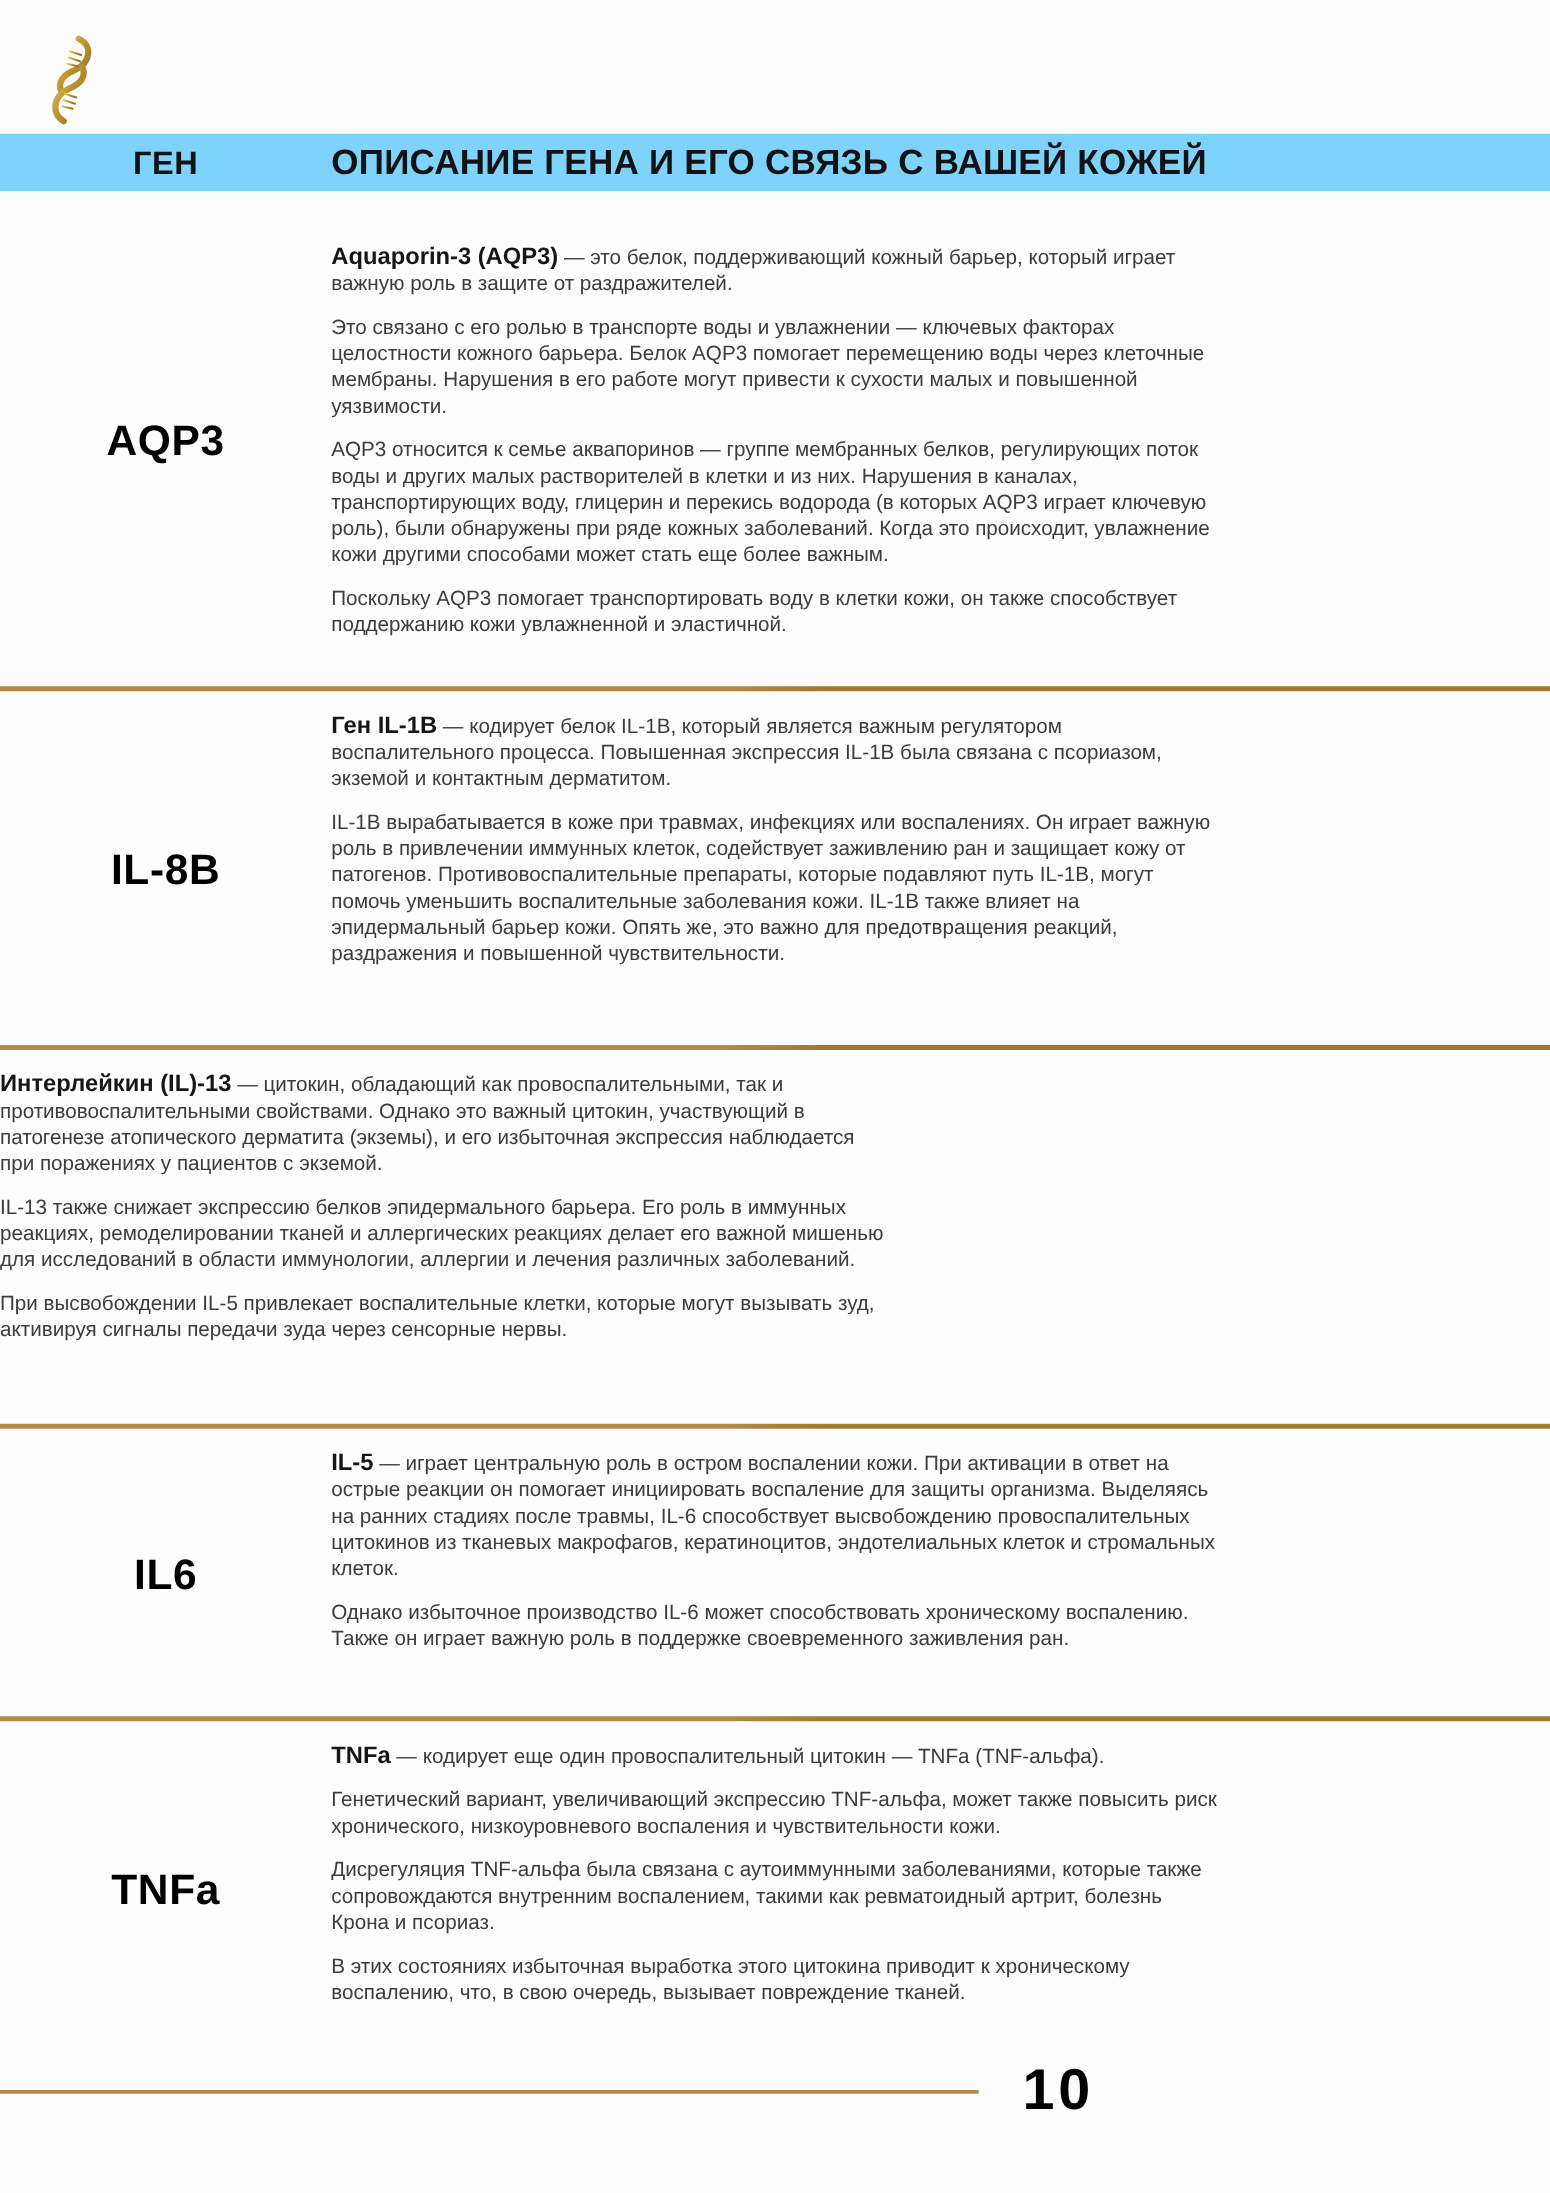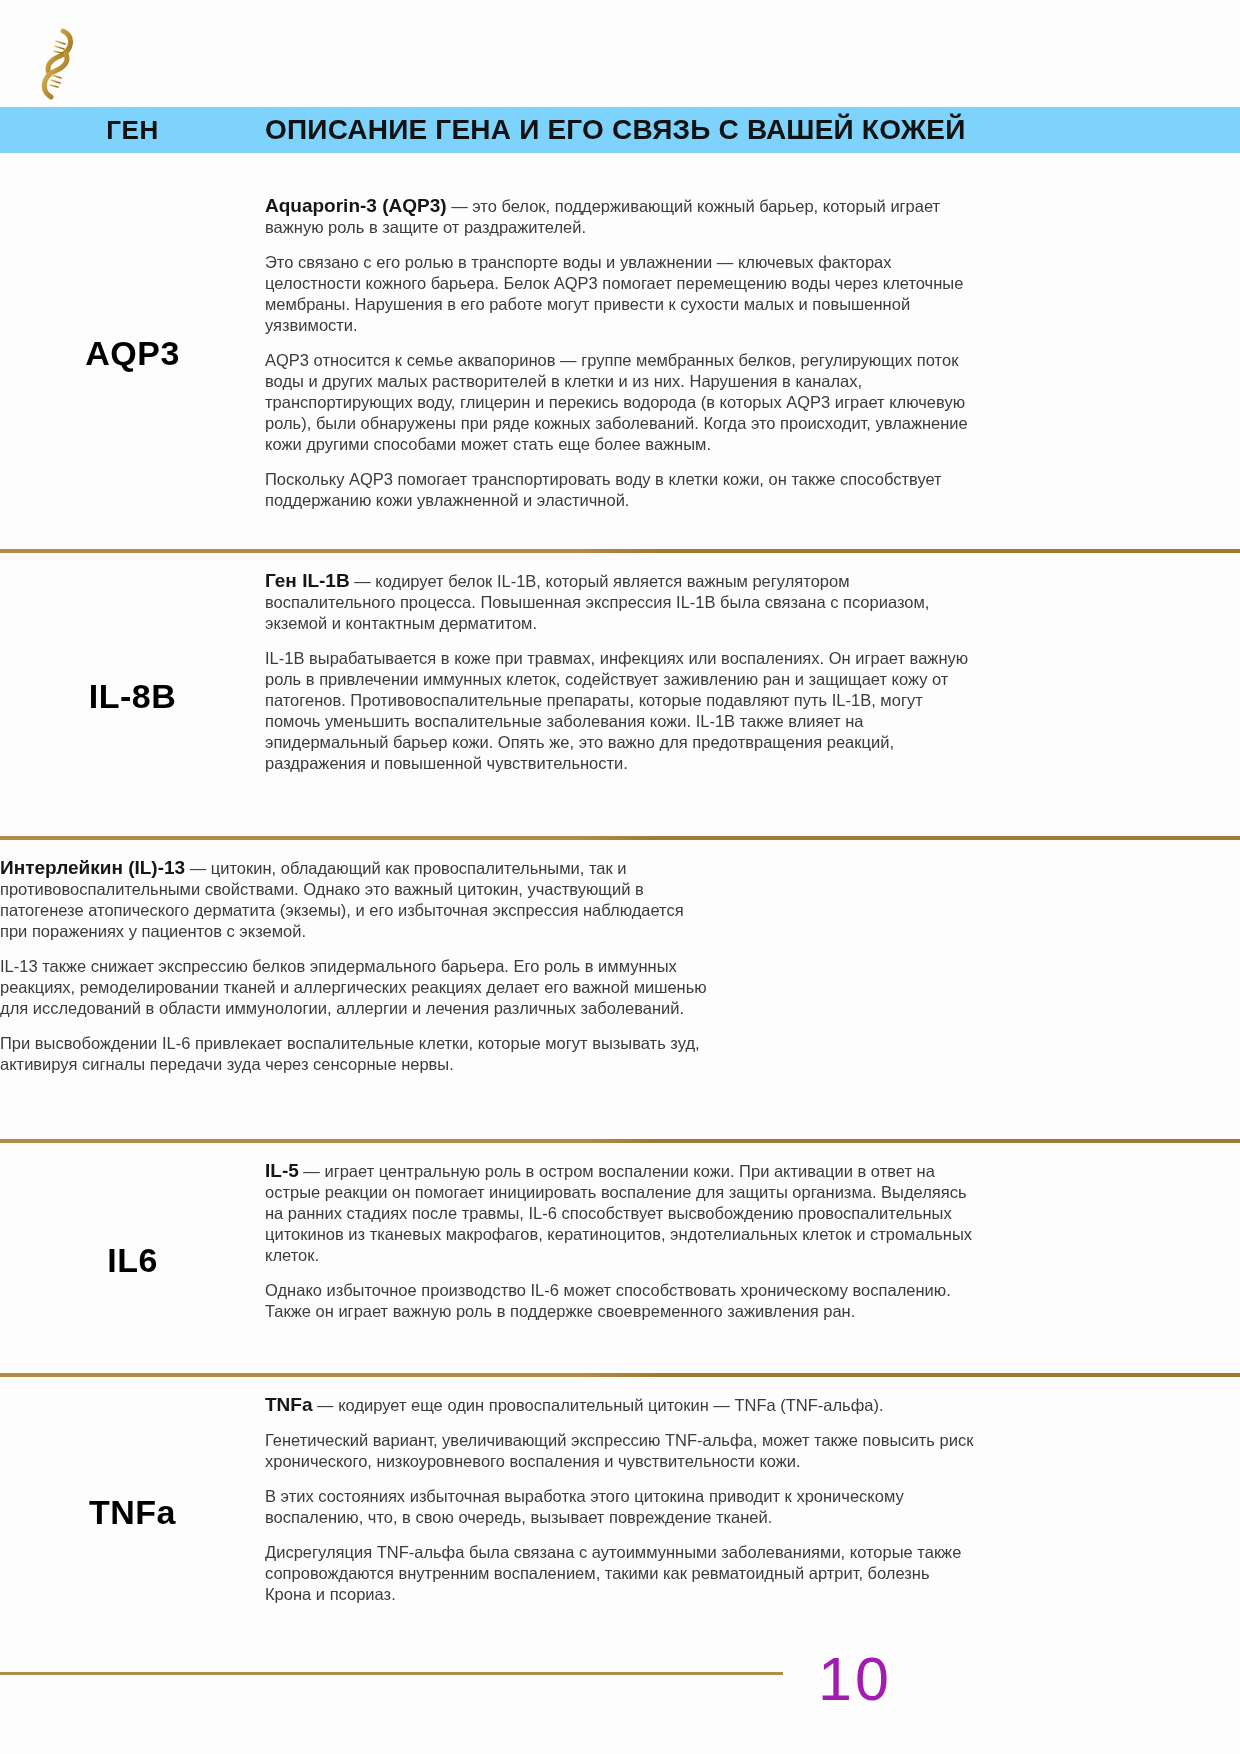--- a/index.html
+++ b/index.html
@@ -51,21 +51,21 @@
   .row-il13  { min-height:303px; }
   .row-il6   { min-height:234px; }
   .row-tnfa  { min-height:270px; }
   .footer { position:absolute; left:0; top:1638px; width:100%; height:70px; }
   .footer-line {
     position:absolute; left:0; top:34px; width:783px; height:3px;
     background:#b08c44;
   }
   .page-number {
     position:absolute; left:818px; top:6px;
-    font-size:61px; font-weight:400; color:#a21caf; letter-spacing:3px;
+    font-size:46px; font-weight:700; color:#000000; letter-spacing:3px;
   }
 </style>
 </head>
 <body>
 
 <svg class="logo" viewBox="0 0 44 72" aria-hidden="true">
   <defs>
     <linearGradient id="gold" x1="0" y1="0" x2="1" y2="1">
       <stop offset="0" stop-color="#e8c967"></stop>
       <stop offset="0.5" stop-color="#b99030"></stop>
@@ -111,21 +111,21 @@
           <p class="para"><strong class="lead">Ген IL-1B</strong> — кодирует белок IL-1B, который является важным регулятором воспалительного процесса. Повышенная экспрессия IL-1B была связана с псориазом, экземой и контактным дерматитом.</p>
           <p class="para">IL-1B вырабатывается в коже при травмах, инфекциях или воспалениях. Он играет важную роль в привлечении иммунных клеток, содействует заживлению ран и защищает кожу от патогенов. Противовоспалительные препараты, которые подавляют путь IL-1B, могут помочь уменьшить воспалительные заболевания кожи. IL-1B также влияет на эпидермальный барьер кожи. Опять же, это важно для предотвращения реакций, раздражения и повышенной чувствительности.</p>
         </div>
     <div class="divider"></div>
   </section>
 
   <section class="gene-row row-il13">
     <div class="desc-col">
           <p class="para"><strong class="lead">Интерлейкин (IL)-13</strong> — цитокин, обладающий как провоспалительными, так и противовоспалительными свойствами. Однако это важный цитокин, участвующий в патогенезе атопического дерматита (экземы), и его избыточная экспрессия наблюдается при поражениях у пациентов с экземой.</p>
           <p class="para">IL-13 также снижает экспрессию белков эпидермального барьера. Его роль в иммунных реакциях, ремоделировании тканей и аллергических реакциях делает его важной мишенью для исследований в области иммунологии, аллергии и лечения различных заболеваний.</p>
-          <p class="para">При высвобождении IL-6 привлекает воспалительные клетки, которые могут вызывать зуд, активируя сигналы передачи зуда через сенсорные нервы.</p>
+          <p class="para">При высвобождении IL-5 привлекает воспалительные клетки, которые могут вызывать зуд, активируя сигналы передачи зуда через сенсорные нервы.</p>
         </div>
     <div class="divider"></div>
   </section>
 
   <section class="gene-row row-il6">
     <div class="gene-col">
       <div class="gene-name">IL6</div>
     </div>
     <div class="desc-col">
           <p class="para"><strong class="lead">IL-5</strong> — играет центральную роль в остром воспалении кожи. При активации в ответ на острые реакции он помогает инициировать воспаление для защиты организма. Выделяясь на ранних стадиях после травмы, IL-6 способствует высвобождению провоспалительных цитокинов из тканевых макрофагов, кератиноцитов, эндотелиальных клеток и стромальных клеток.</p>
@@ -134,22 +134,22 @@
     <div class="divider"></div>
   </section>
 
   <section class="gene-row row-tnfa">
     <div class="gene-col">
       <div class="gene-name">TNFa</div>
     </div>
     <div class="desc-col">
           <p class="para"><strong class="lead">TNFa</strong> — кодирует еще один провоспалительный цитокин — TNFa (TNF-альфа).</p>
           <p class="para">Генетический вариант, увеличивающий экспрессию TNF-альфа, может также повысить риск хронического, низкоуровневого воспаления и чувствительности кожи.</p>
+          <p class="para">Дисрегуляция TNF-альфа была связана с аутоиммунными заболеваниями, которые также сопровождаются внутренним воспалением, такими как ревматоидный артрит, болезнь Крона и псориаз.</p>
           <p class="para">В этих состояниях избыточная выработка этого цитокина приводит к хроническому воспалению, что, в свою очередь, вызывает повреждение тканей.</p>
-          <p class="para">Дисрегуляция TNF-альфа была связана с аутоиммунными заболеваниями, которые также сопровождаются внутренним воспалением, такими как ревматоидный артрит, болезнь Крона и псориаз.</p>
         </div>
 
   </section>
 </div>
 </div>
 
 <div class="footer">
   <div class="footer-line"></div>
   <div class="page-number">10</div>
 </div>

